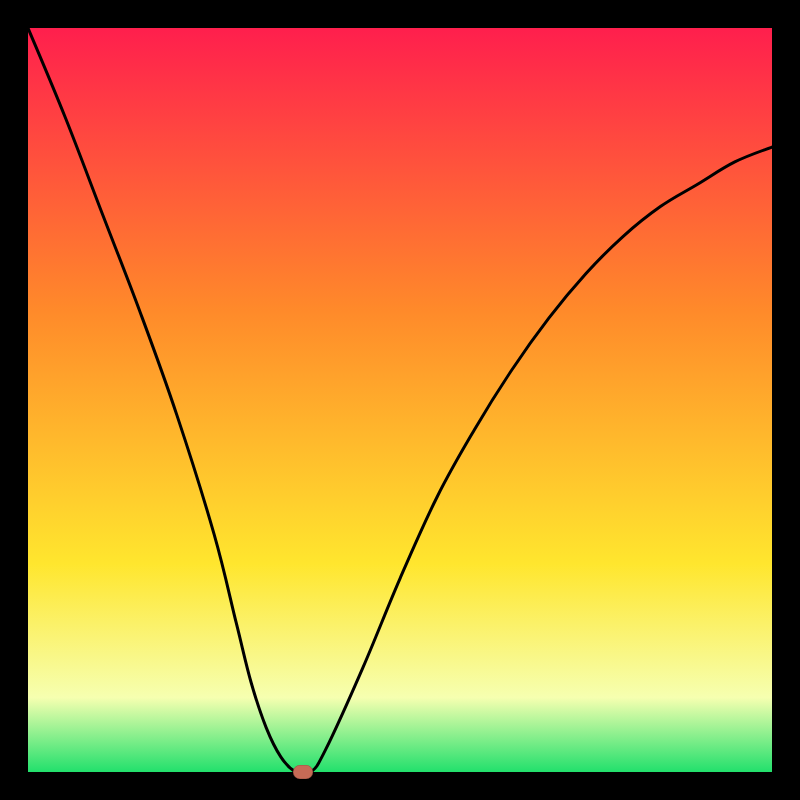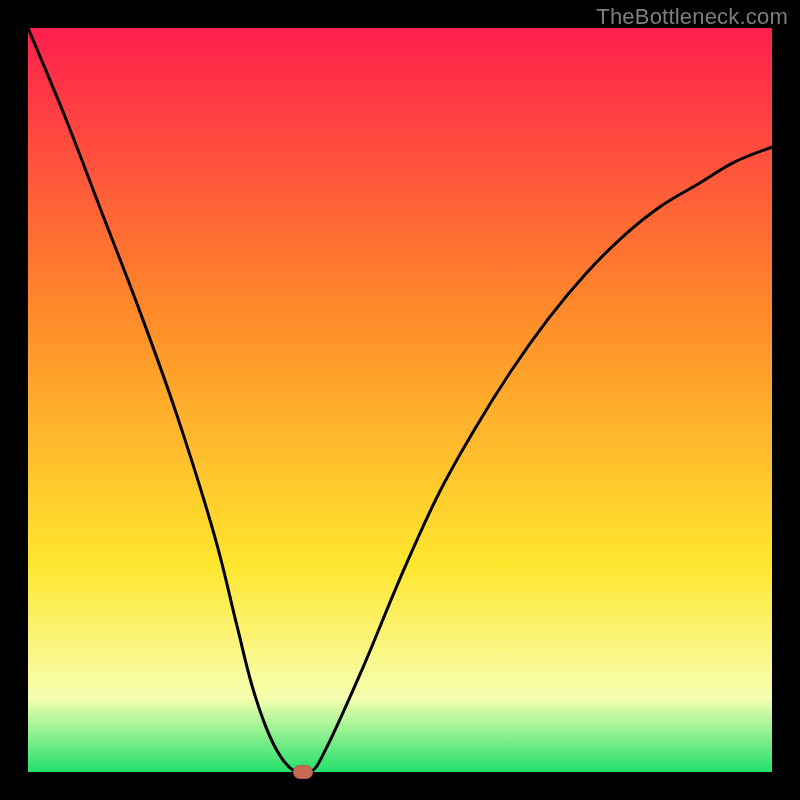--- a/index.html
+++ b/index.html
@@ -49,21 +49,20 @@
     border-radius: 7px / 7px;
     background: #c66a56;
     transform: translate(-50%, -50%);
     box-shadow: 0 0 0 0.5px rgba(0,0,0,0.2) inset;
   }
 </style>
 </head>
 <body>
 
 <div class="stage">
-  <div class="watermark">TheBottleneck.com</div>
 
   <div class="plot-outer">
     <svg class="plot" viewBox="0 0 744 744" preserveAspectRatio="none">
       <defs>
         <linearGradient id="bgGrad" x1="0" y1="0" x2="0" y2="1">
           <stop id="g0" offset="0%" stop-color="#ff1f4d"></stop>
           <stop id="g1" offset="38%" stop-color="#ff8a2a"></stop>
           <stop id="g2" offset="72%" stop-color="#ffe62e"></stop>
           <stop id="g3" offset="90%" stop-color="#f6ffb0"></stop>
           <stop id="g4" offset="100%" stop-color="#22e06c"></stop>

